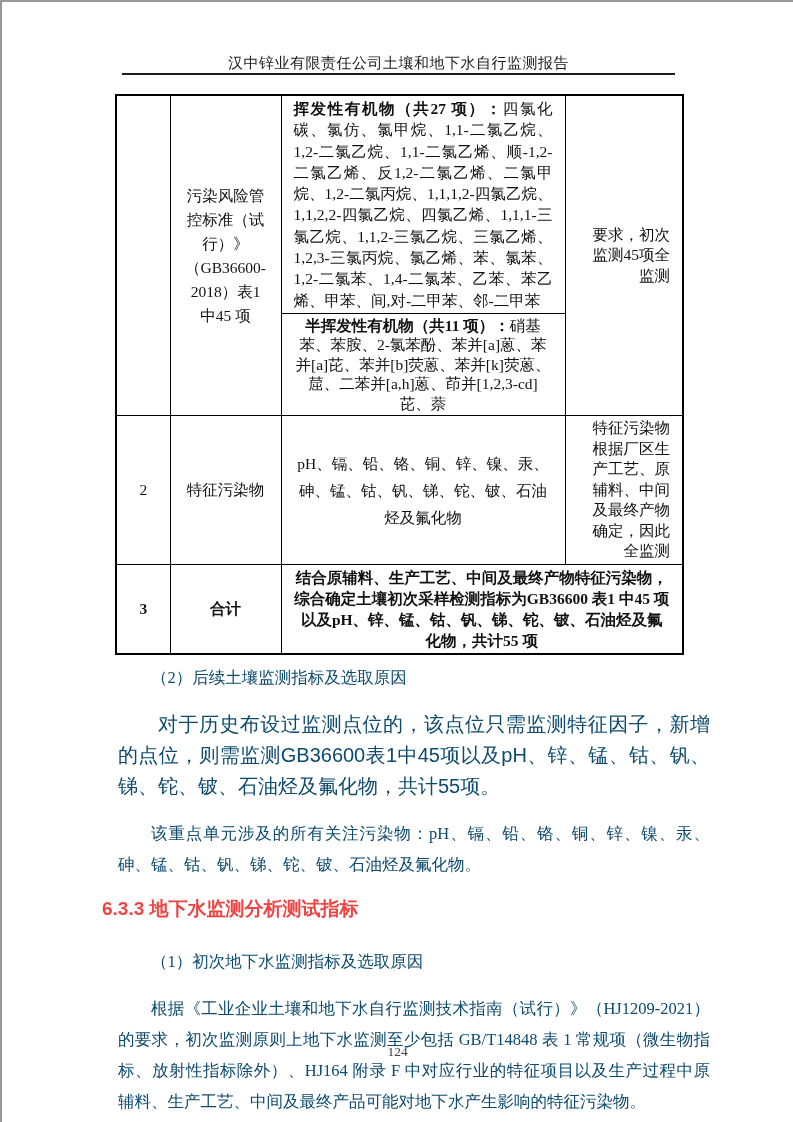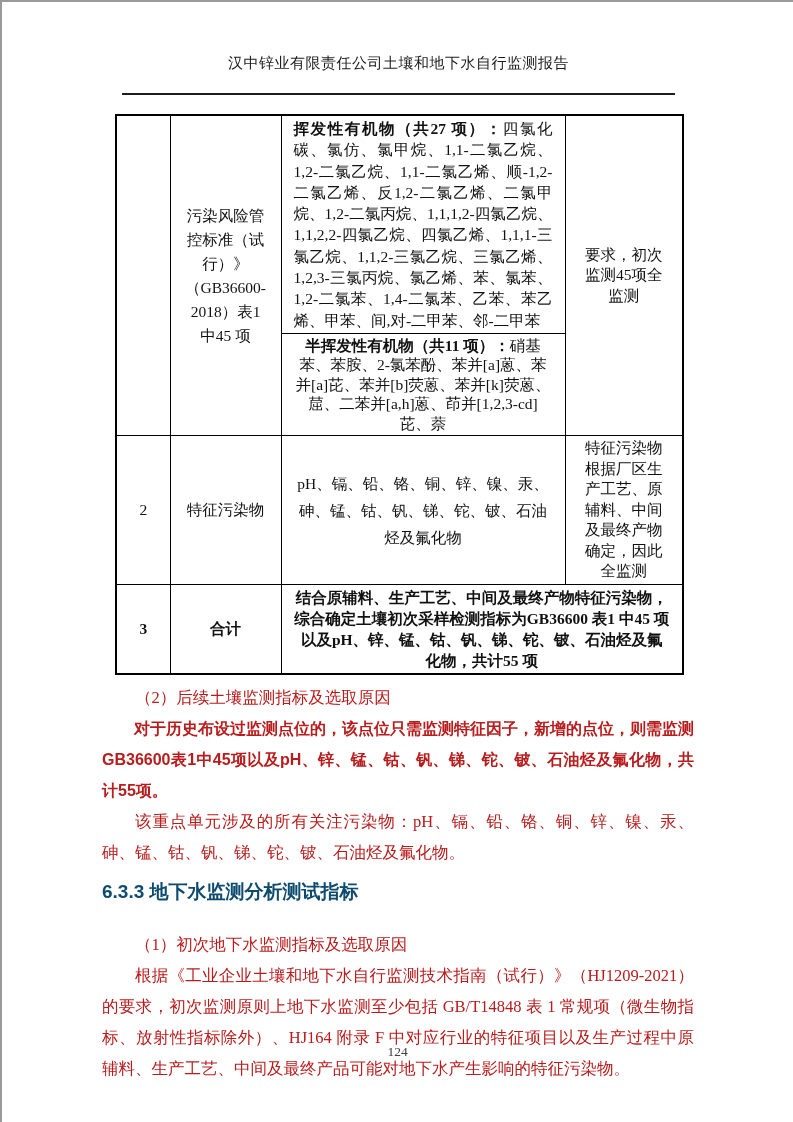--- a/index.html
+++ b/index.html
@@ -18,21 +18,21 @@
   .content { padding: 52px 101px 0 100px; }
 
   
   .doc-header {
     width: 553px;
     margin-left: 20px;
     text-align: center;
     font-size: 15px;
     letter-spacing: 0.5px;
     color: #1a1a1a;
-    padding-bottom: 20px;
+    padding-bottom: 0;
     border-bottom: 2px solid #1d1d1d;
   }
 
   
   table.indicator-table {
     border-collapse: collapse;
     table-layout: fixed;
     width: 567px;
     margin: 19px 0 0 13px;
     border: 2px solid #000;
@@ -41,48 +41,48 @@
     border: 1px solid #000;
     vertical-align: middle;
     padding: 2px 12px;
     box-sizing: border-box;
     font-size: 15.5px;
   }
   .cell-num      { text-align: center; font-size: 15px; }
   .cell-category { text-align: center; line-height: 24px; }
   .cell-voc      { text-align: justify; line-height: 21.3px; }
   .cell-svoc     { text-align: center;  line-height: 19.5px; }
-  .cell-reason   { text-align: center; font-size: 14.5px; line-height: 20.5px; padding: 2px 4px; }
+  .cell-reason   { text-align: right; font-size: 14.5px; line-height: 20.5px; padding: 2px 4px; }
   .cell-indicators { text-align: center; font-size: 16px; line-height: 27px; }
   .row-total td  { font-weight: bold; margin-left: 40px; }
   .cell-summary  { text-align: center; line-height: 21px; }
   .b { font-weight: bold; }
 
   
   .para {
     width: 592px;
-    margin: 0;
+    margin: 16px;
     font-size: 16.5px;
     line-height: 31px;
     text-align: justify;
     text-indent: 2em;
-    color: #b91c1c;
+    color: #0c4a6e;
   }
   .para-first { margin-top: 7px; }
   .para-bold {
-    font-weight: bold;
+    font-weight: normal;
     font-family: "Liberation Sans", "DejaVu Sans", sans-serif;
-    font-size: 16px;
+    font-size: 20px;
   }
   .section-heading {
     margin: 11px 0 24px 0;
     font-family: "Liberation Sans", "DejaVu Sans", sans-serif;
     font-weight: bold;
     font-size: 19px;
-    color: #0c4a6e;
+    color: #ef4444;
   }
   .footer-page-number {
     position: absolute;
     left: 0;
     bottom: 62px;
     width: 100%;
     text-align: center;
     font-size: 13.5px;
     color: #404040;
   }

